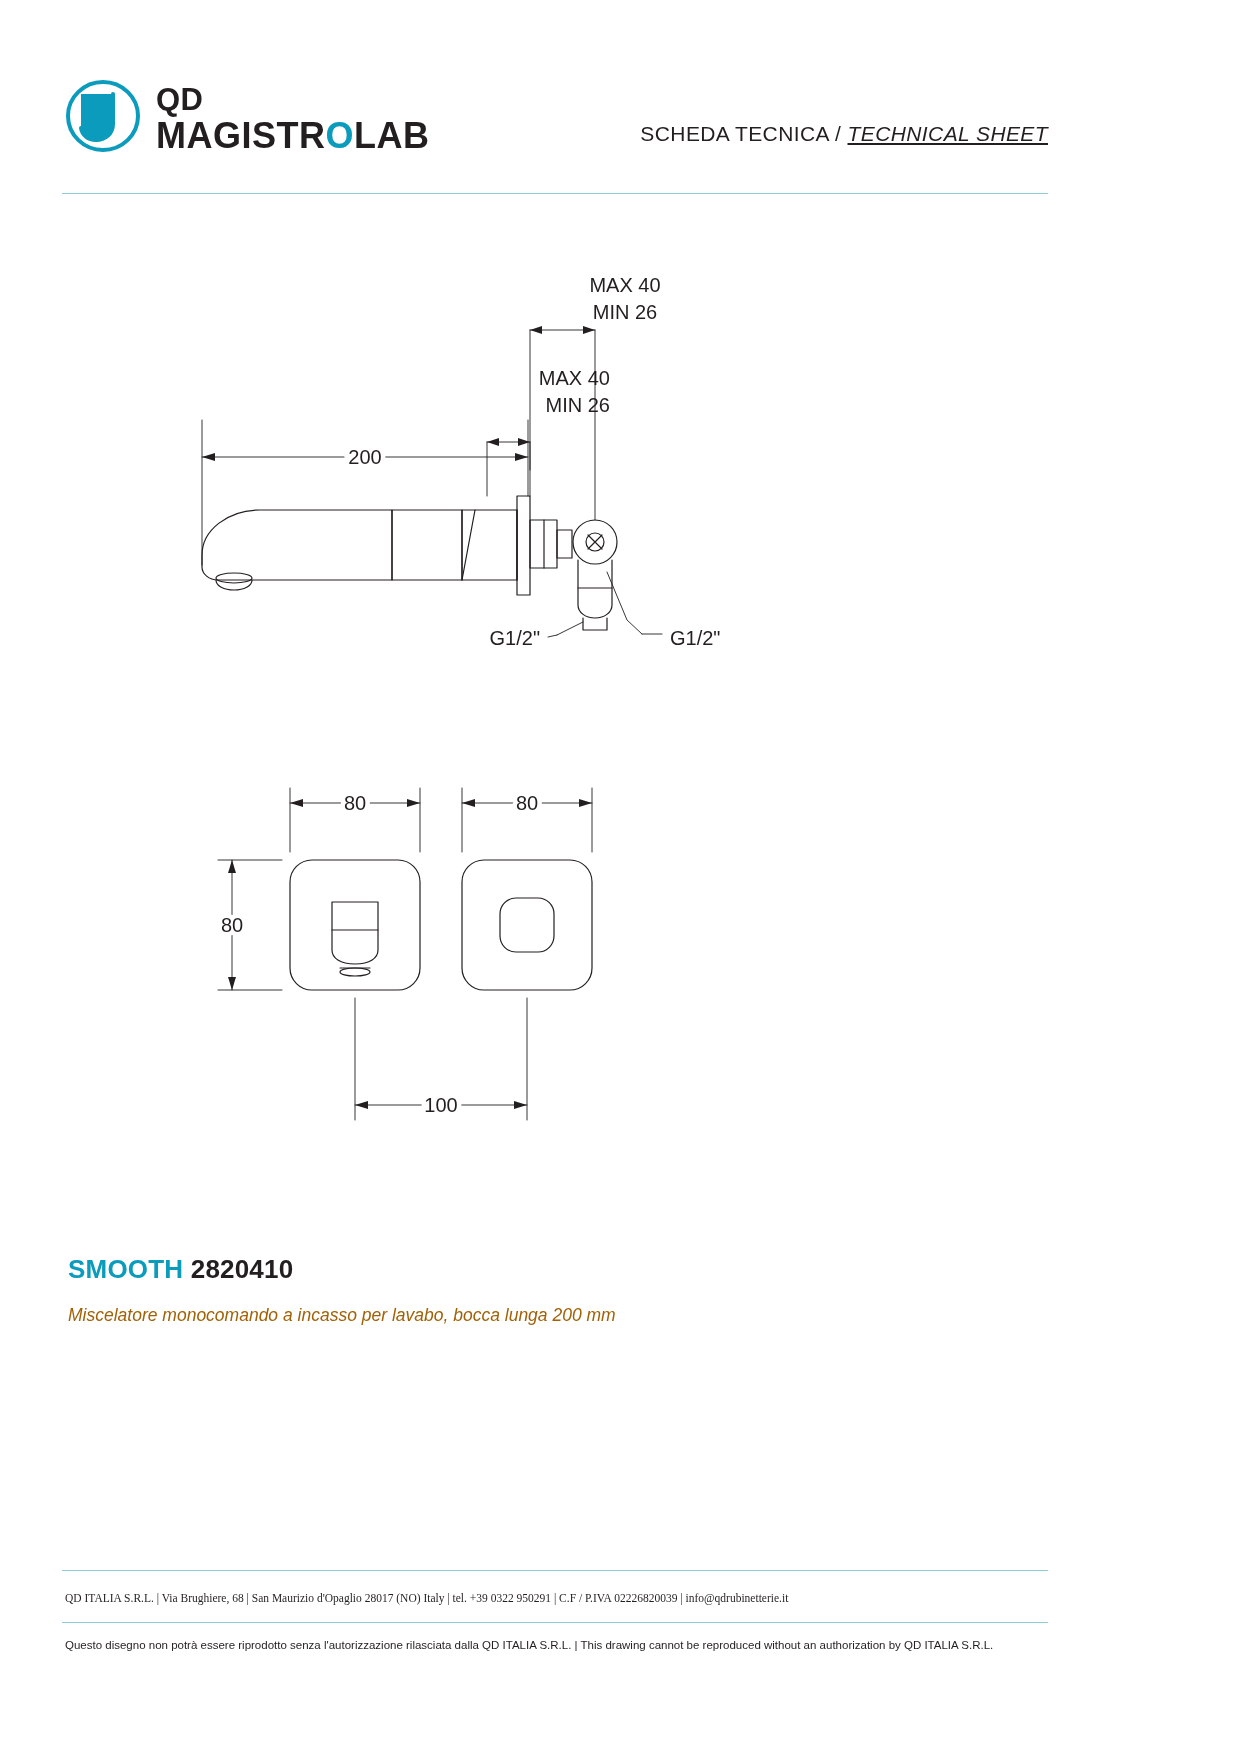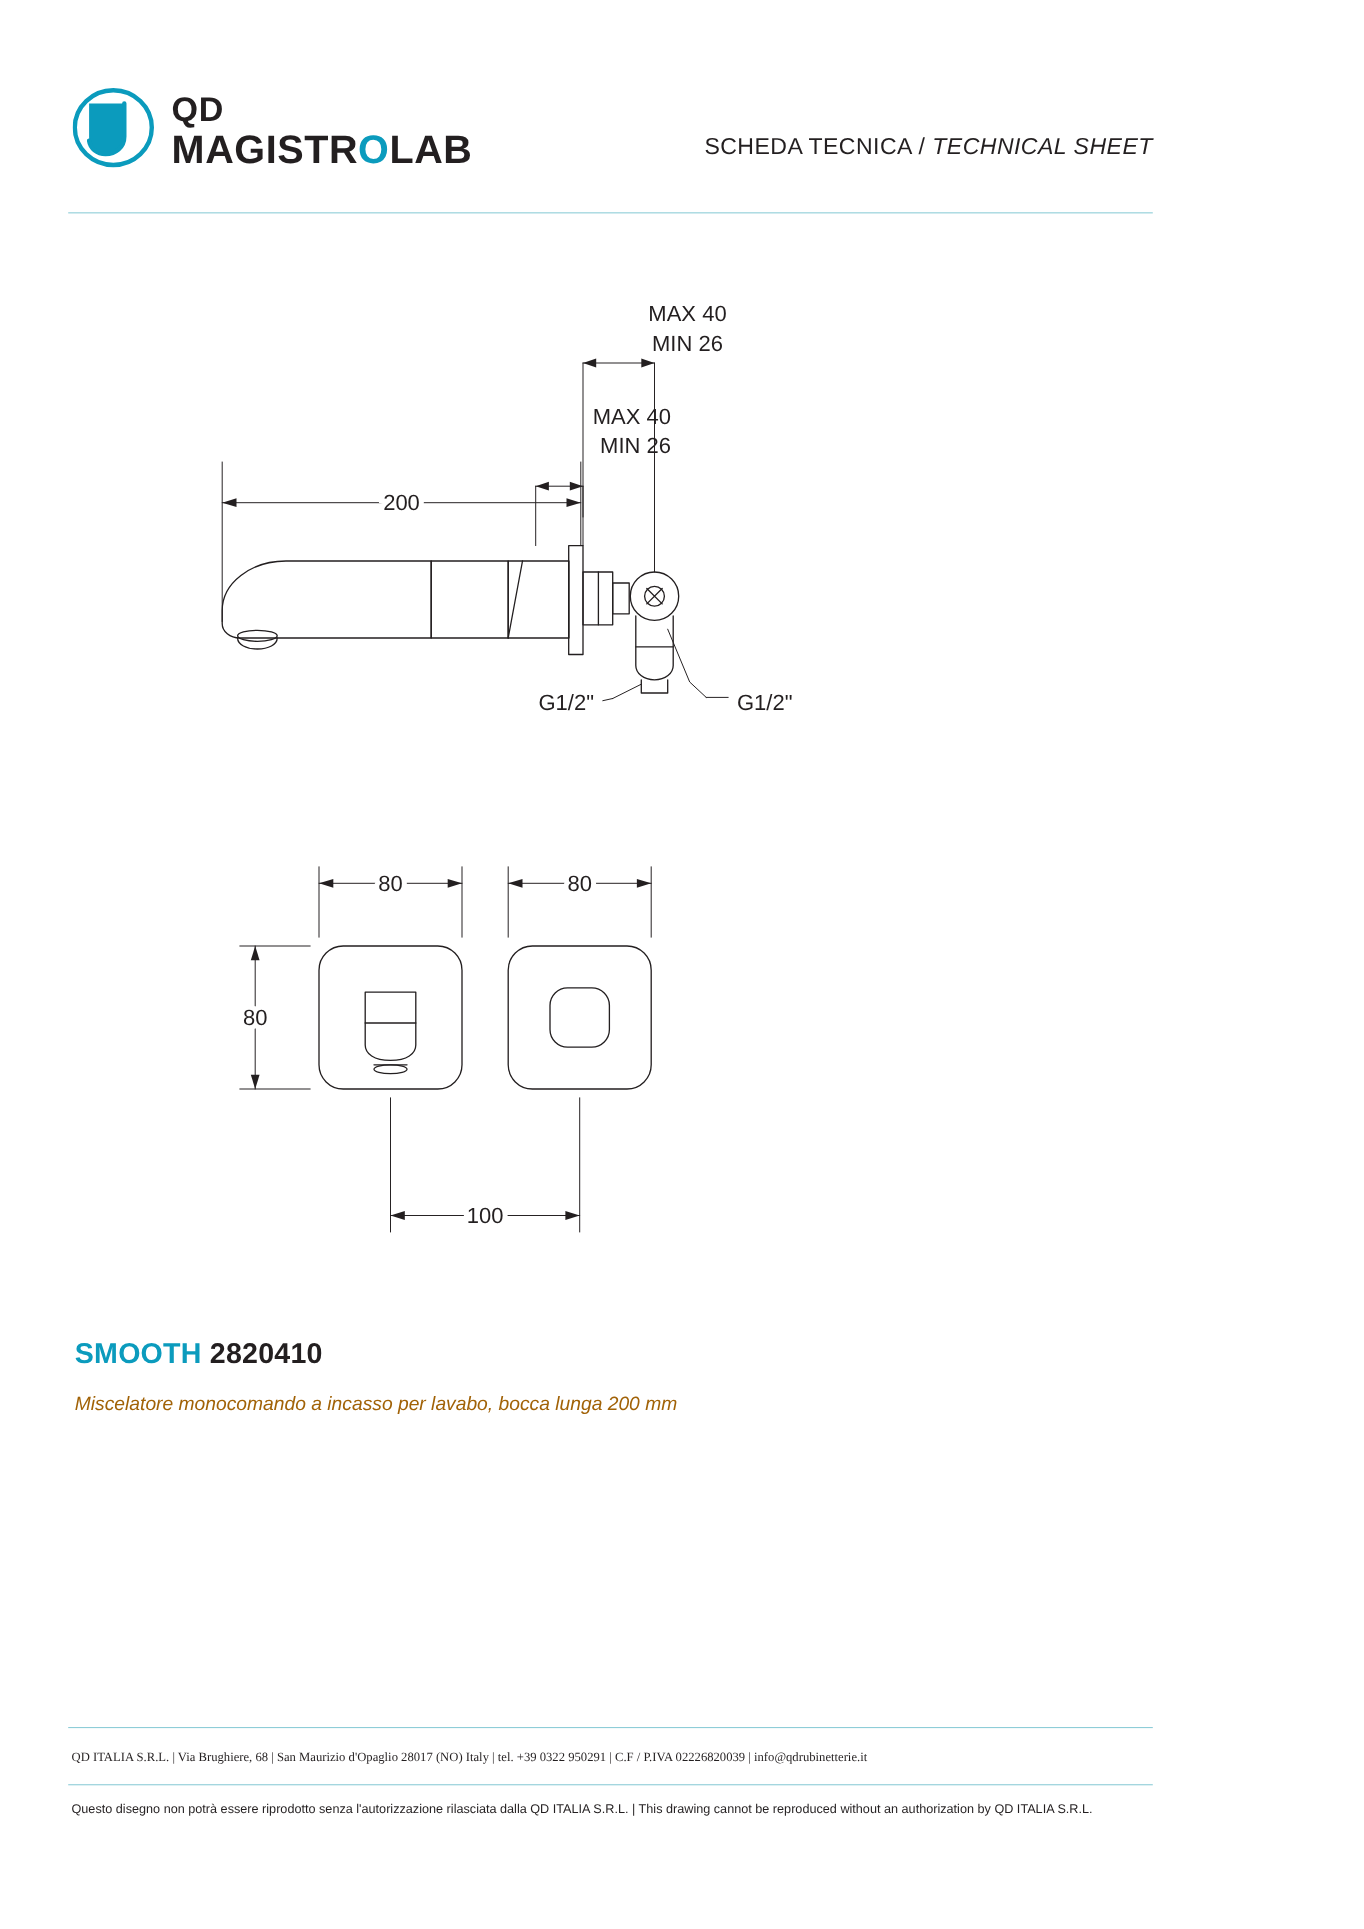--- a/index.html
+++ b/index.html
@@ -59,21 +59,21 @@
   }
   .logo-magistro .accent { color: #0b9bbd; }
   .sheet-title {
     position: absolute;
     right: 0;
     top: 42px;
     font-size: 21px;
     letter-spacing: 0.4px;
     white-space: nowrap;
   }
-  .sheet-title .it { font-style: italic; }
+  .sheet-title .it { font-style: italic; text-decoration: underline; }
   .header-rule {
     position: absolute;
     left: 62px;
     top: 193px;
     width: 986px;
     height: 1px;
     background: #8ecdd8;
   }
 
   
@@ -83,21 +83,21 @@
     top: 220px;
     width: 986px;
     height: 950px;
   }
   .drawing svg { display: block; }
 
   
   .product {
     position: absolute;
     left: 68px;
-    top: 1215px;
+    top: 1254px;
     width: 900px;
   }
   .product-title {
     font-size: 26px;
     font-weight: bold;
     letter-spacing: 0.2px;
     margin: 0 0 18px 0;
   }
   .product-title .name { color: #0b9bbd; }
   .product-title .code { color: #231f20; }

